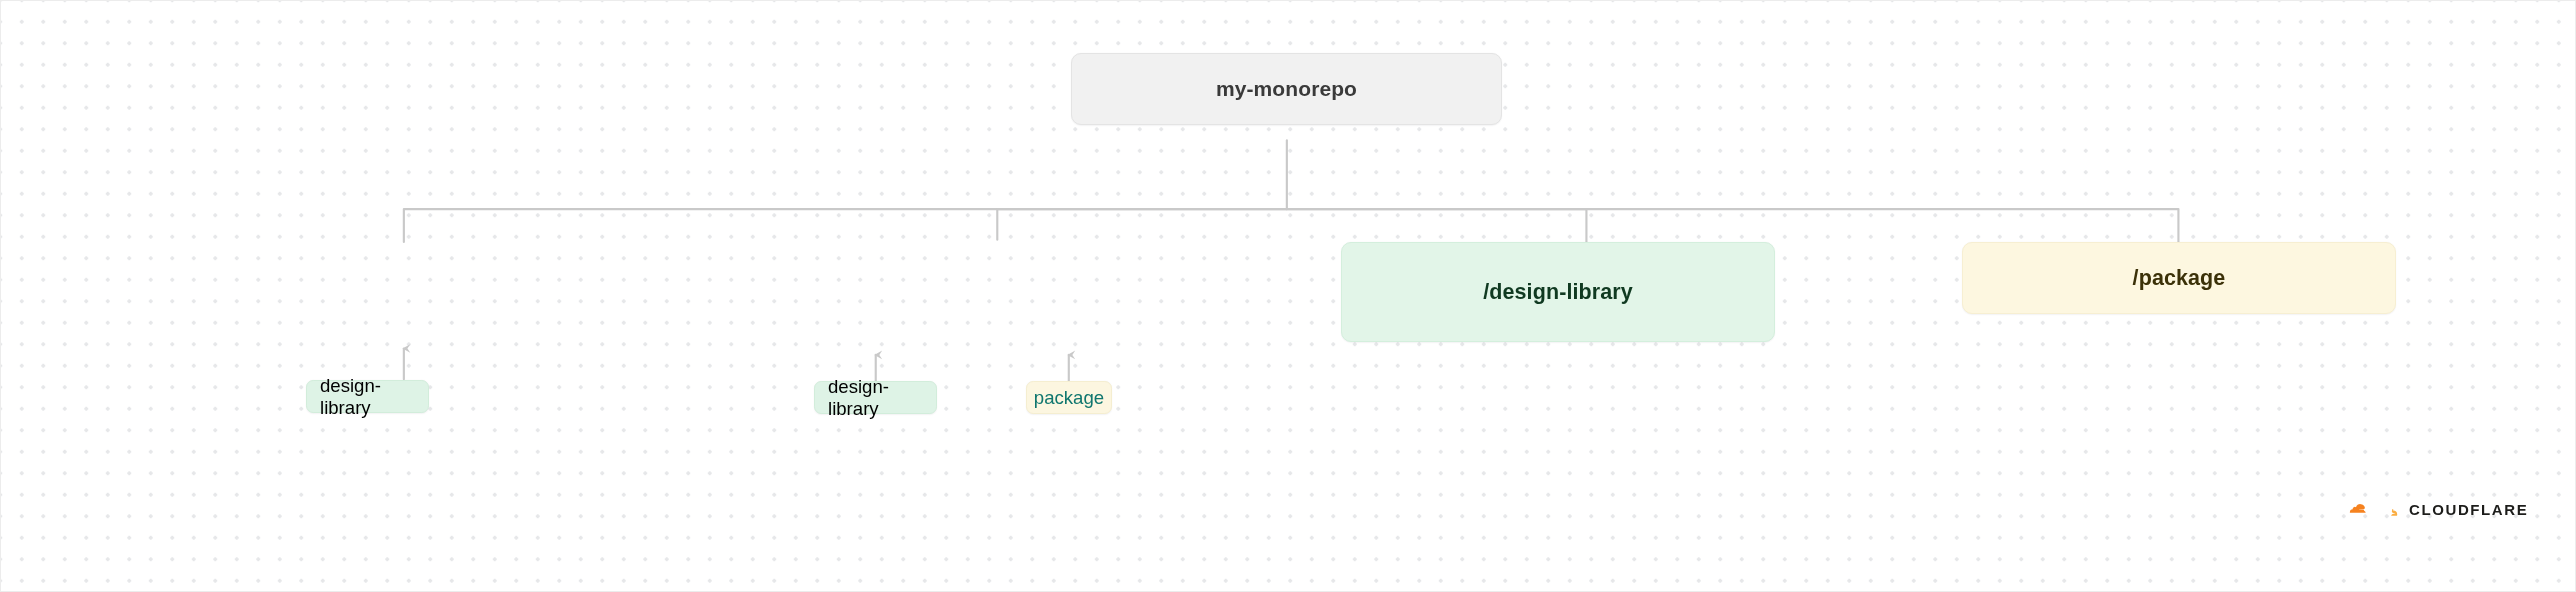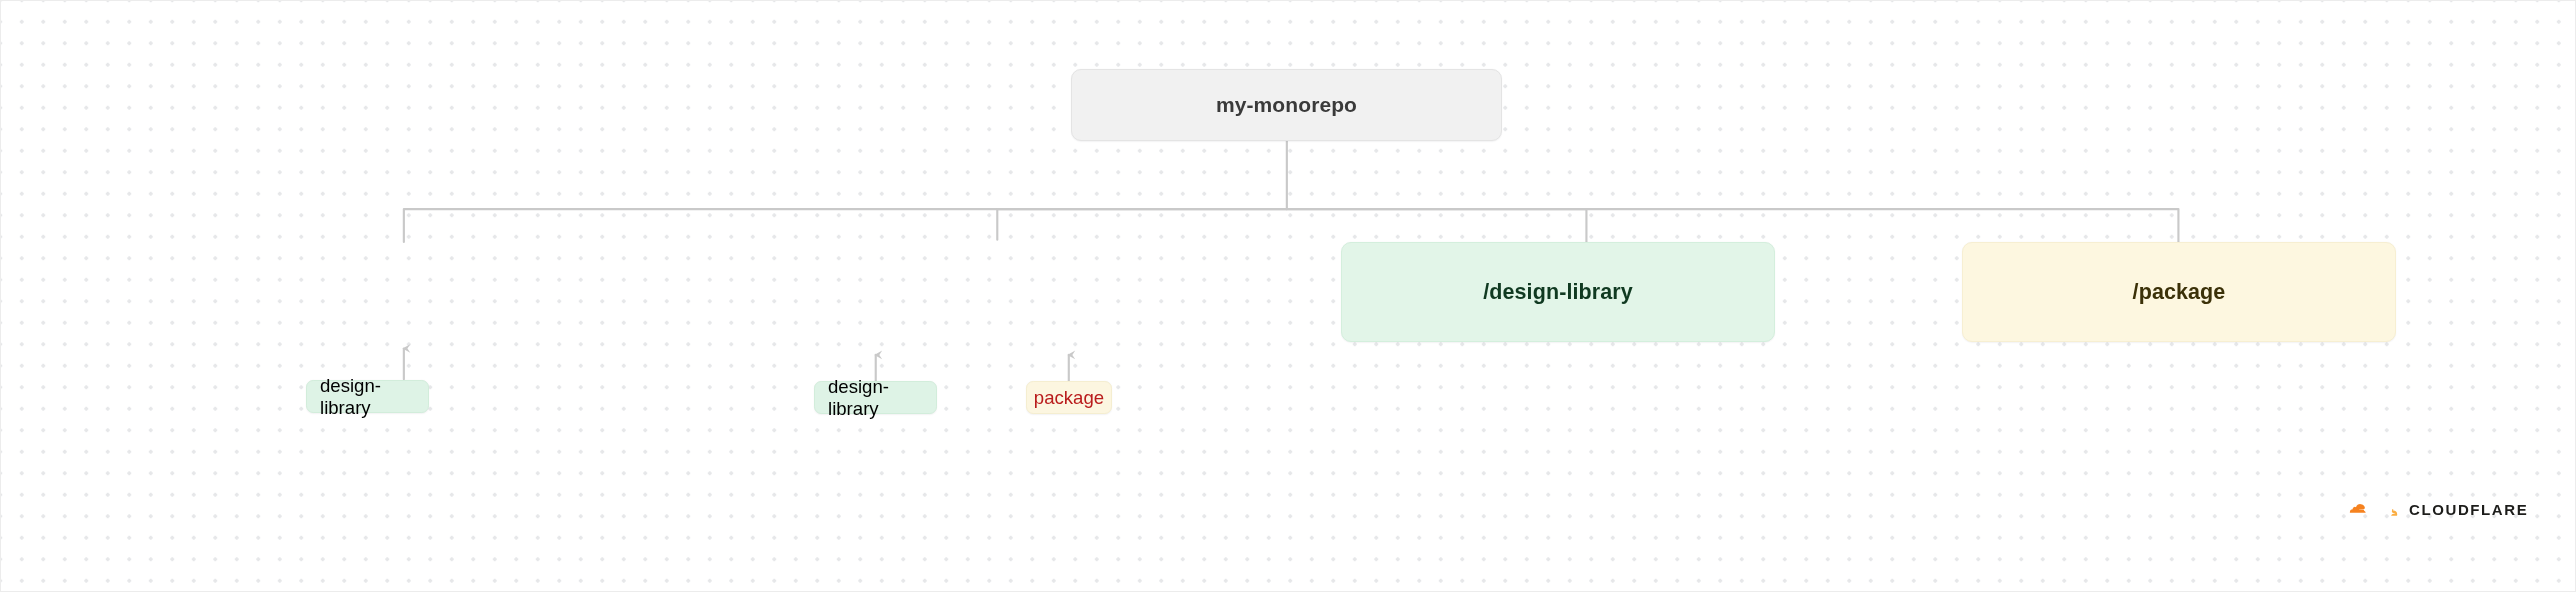--- a/index.html
+++ b/index.html
@@ -45,21 +45,21 @@
     display: flex;
     align-items: center;
     justify-content: center;
     text-align: center;
     font-weight: bold;
     letter-spacing: 0.1px;
     box-shadow: 0 0.7px 1.4px rgba(16,24,40,.05);
   }
 
   .node-root {
-    left: 1070px;  top: 68px;
+    left: 1070px;  top: 52px;
     width: 431px;  height: 72px;
     background: #f1f1f1;
     border: 0.7px solid #e4e4e4;
     color: #3a3a3a;
     font-size: 21px;
   }
 
   .node-marketing {
     left: 185px;   top: 241px;
     width: 434px;  height: 100px;
@@ -82,21 +82,21 @@
     left: 1340px;  top: 241px;
     width: 434px;  height: 100px;
     background: #e2f5e8;
     border: 0.7px solid #d4efdd;
     color: #103a21;
     font-size: 21.5px;
   }
 
   .node-package {
     left: 1961px;  top: 241px;
-    width: 434px;  height: 100px;
+    width: 434px;  height: 72px;
     background: #fdf7e0;
     border: 0.7px solid #f7efd2;
     color: #3b3108;
     font-size: 21.5px;
   }
 
   
   .tag {
     position: absolute;
     box-sizing: border-box;
@@ -111,21 +111,21 @@
     box-shadow: 0 0.7px 1.4px rgba(16,24,40,.05);
   }
   .tag-green {
     background: #def3e6;
     border: 0.7px solid #d2eddb;
     color: #000000;
   }
   .tag-yellow {
     background: #fcf6e0;
     border: 0.7px solid #f5eed0;
-    color: #b91c1c;
+    color: #0f766e;
     text-align: center;
   }
 
   .tag-m-design    { left: 305px;  top: 379px; width: 123px; }
   .tag-e-design    { left: 813px; top: 380px; width: 123px; }
   .tag-e-package   { left: 1025px; top: 380px; width: 86px; }
 
   
   #cf-logo {
     position: absolute;

